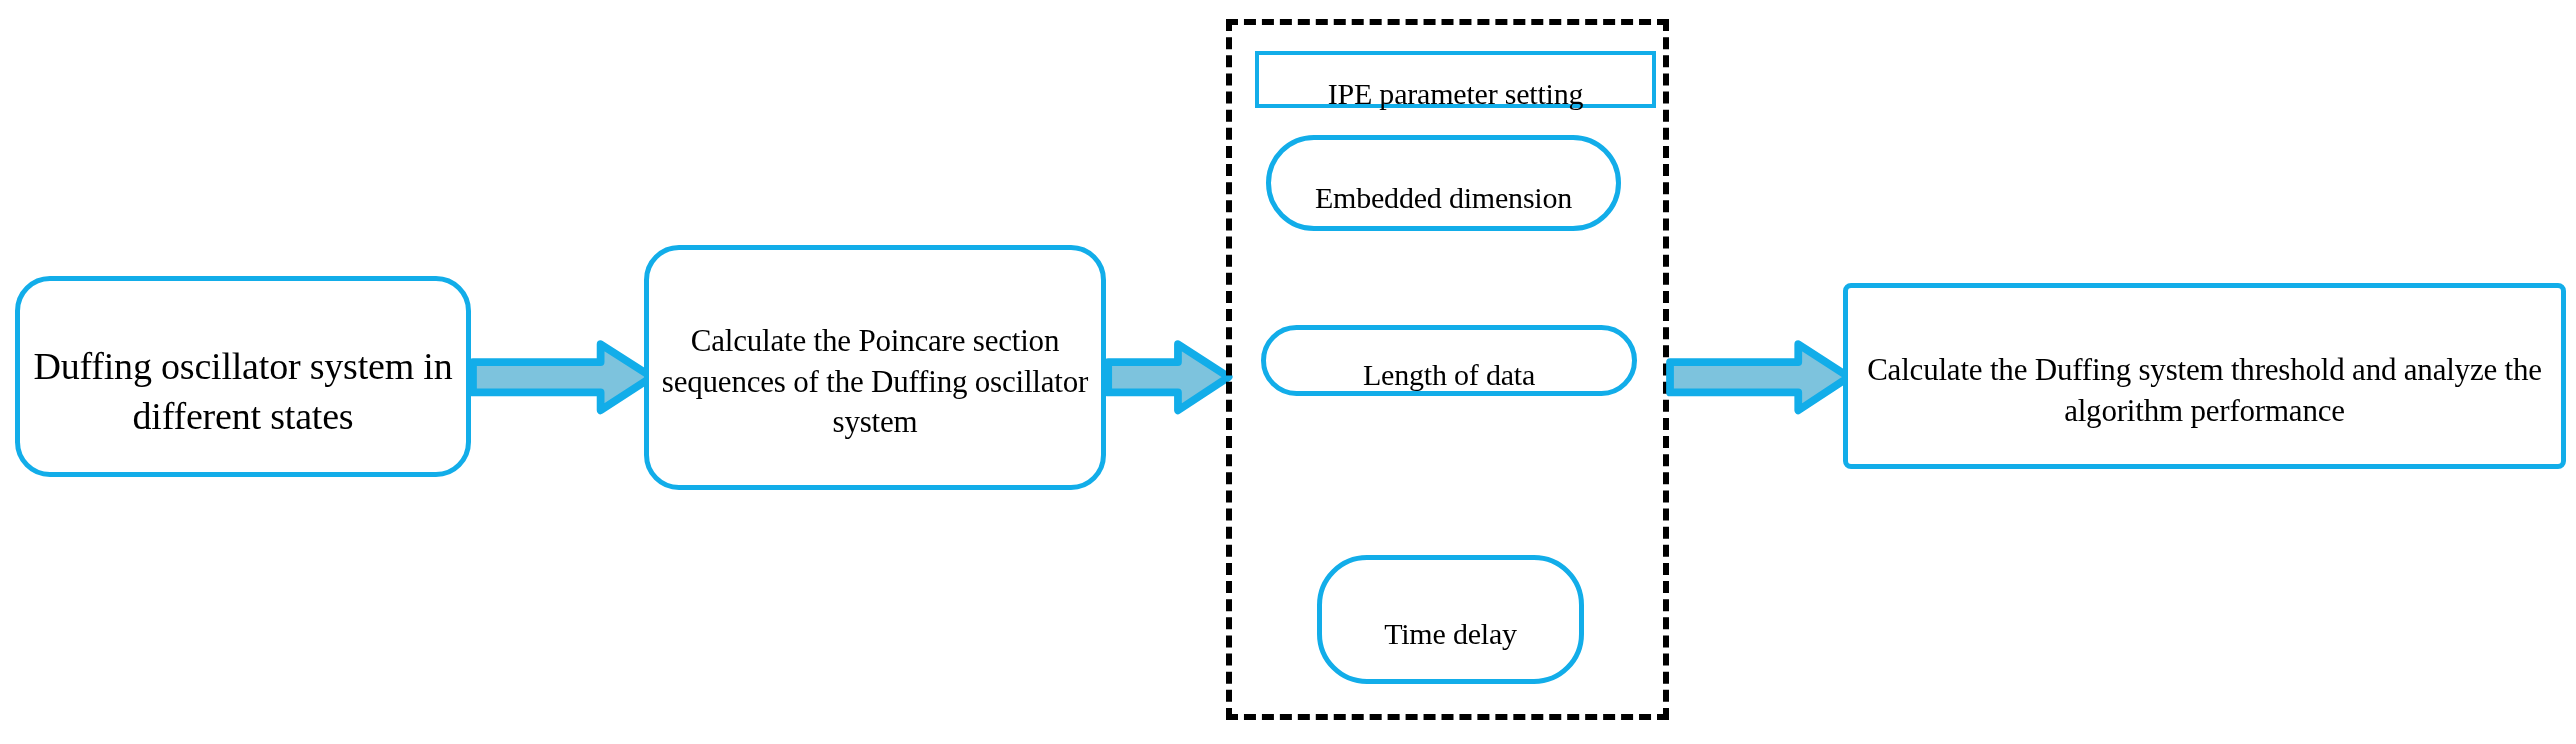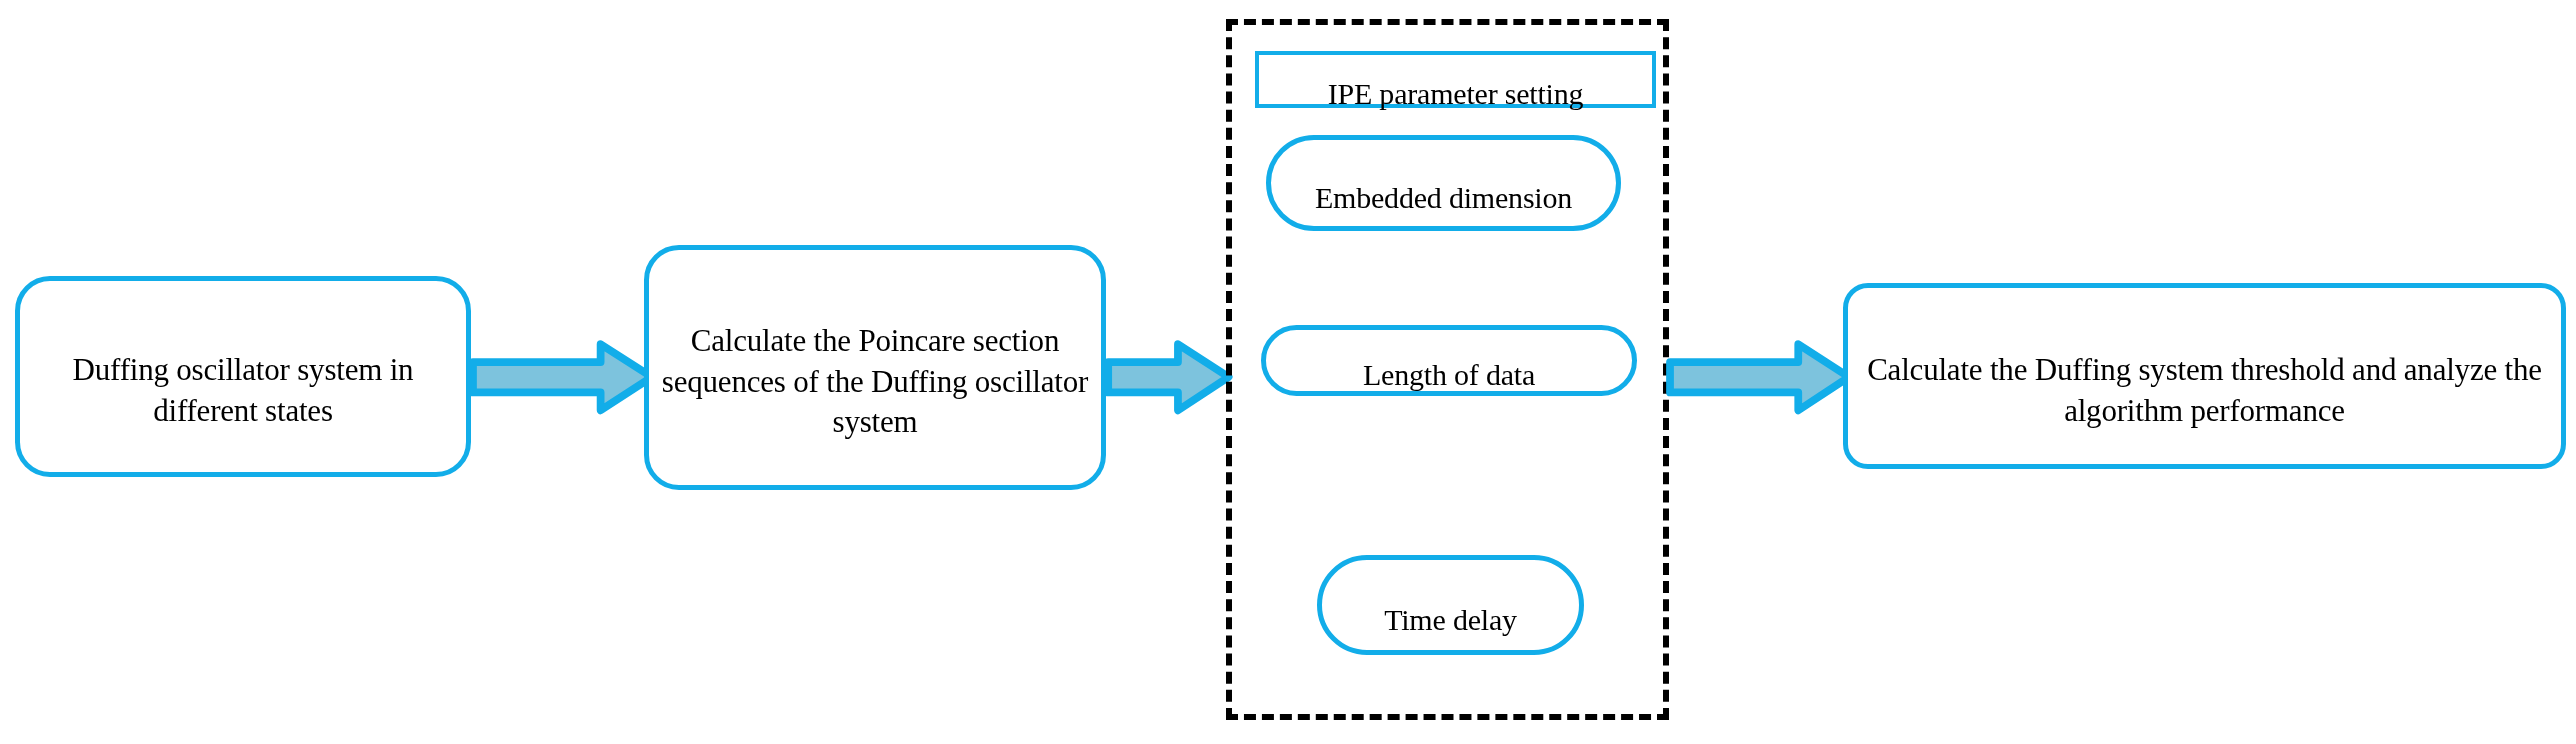--- a/index.html
+++ b/index.html
@@ -39,34 +39,34 @@
     padding: 0 9.5px;
     box-sizing: border-box;
     margin-top: 29px;
   }
 
   
   #node-source {
     left: 15px;  top: 276px;
     width: 456px; height: 201px;
     border-radius: 35px;
-    font-size: 31px;
+    font-size: 38px;
   }
 
   #node-poincare {
     left: 644px; top: 245px;
     width: 462px; height: 245px;
     border-radius: 35px;
     font-size: 31px;
   }
 
   #node-threshold {
     left: 1843px; top: 283px;
     width: 723px; height: 186px;
-    border-radius: 25px;
+    border-radius: 8px;
     font-size: 31px;
   }
 
   
   #group-ipe {
     position: absolute;
     left: 1226px; top: 19px;
     width: 443px; height: 701px;
     box-sizing: border-box;
     border: 6.6px dashed #000000;
@@ -90,21 +90,21 @@
 
   #node-length {
     left: 1261px; top: 325px;
     width: 376px; height: 71px;
     border-radius: 48px;
     font-size: 30px;
   }
 
   #node-timedelay {
     left: 1317px; top: 555px;
-    width: 267px; height: 100px;
+    width: 267px; height: 129px;
     border-radius: 50px;
     font-size: 30px;
   }
 
   
   .arrow {
     position: absolute;
     top: 0; left: 0;
   }
   .arrow svg { display: block; }

